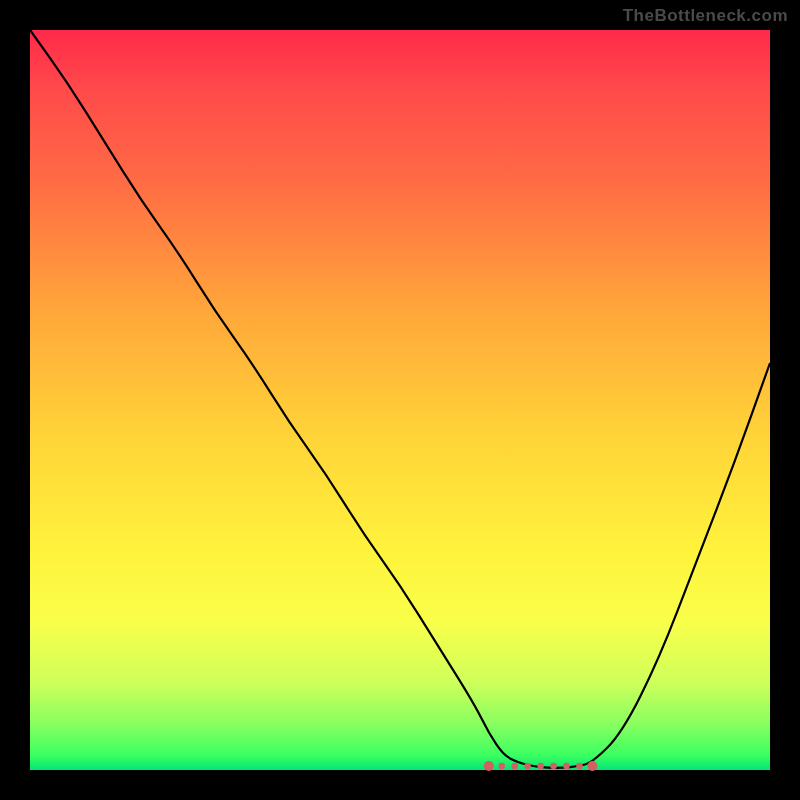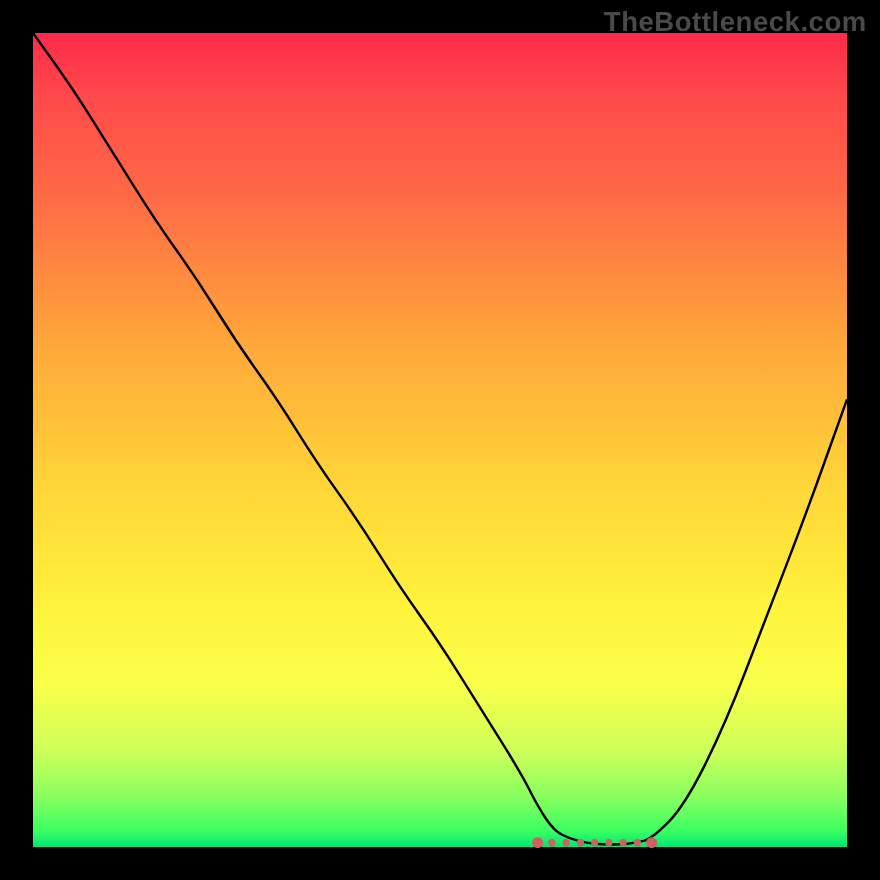--- a/index.html
+++ b/index.html
@@ -35,21 +35,21 @@
       #86ff60 94%,
       #3bff60 98%,
       #00e676 100%
     );
   }
   .watermark {
     position: absolute;
     top: 6px;
     right: 12px;
     font-family: Arial, Helvetica, sans-serif;
-    font-size: 25px;
+    font-size: 17px;
     font-weight: 600;
     color: #4a4a4a;
     letter-spacing: 0.5px;
     user-select: none;
   }
   svg.curve {
     position: absolute;
     left: 0;
     top: 0;
     width: 740px;

